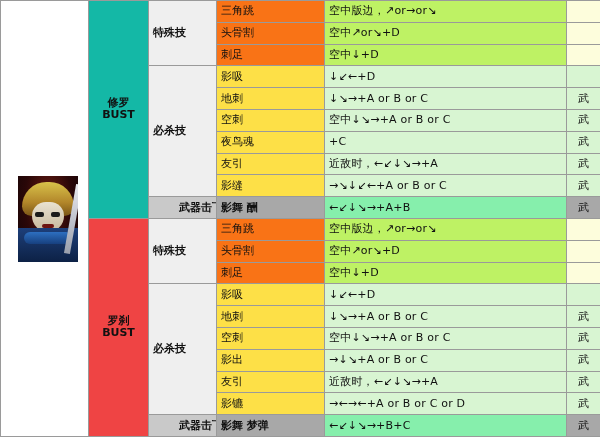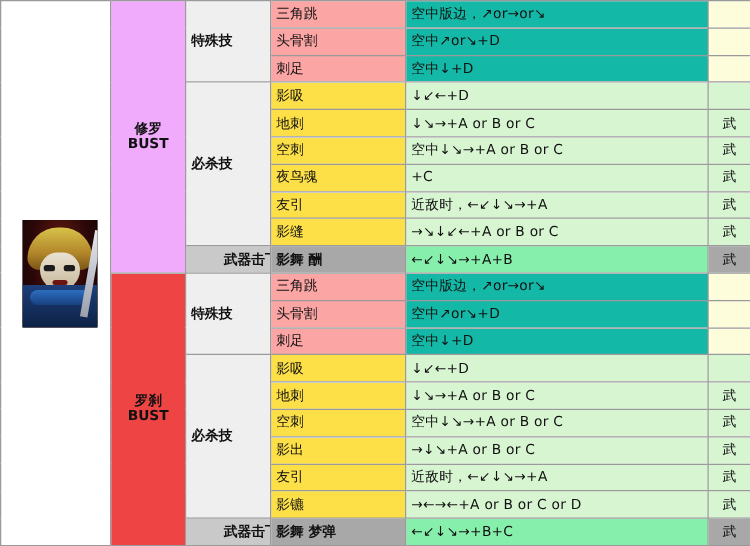--- a/index.html
+++ b/index.html
@@ -43,31 +43,31 @@
   .art .mouth{position:absolute;left:24px;top:48px;width:12px;height:4px;background:#6d1410;border-radius:2px;}
   .art .body{position:absolute;left:0;bottom:0;width:60px;height:34px;
      background:linear-gradient(180deg,#1d3f7a 0%,#0d2145 100%);}
   .art .scarf{position:absolute;left:6px;bottom:18px;width:48px;height:12px;
      background:linear-gradient(180deg,#2d6fc0 0%,#17407f 100%);border-radius:6px;}
   .art .blade{position:absolute;right:2px;top:8px;width:6px;height:70px;
      background:linear-gradient(180deg,#e8e8ee 0%,#9aa0ad 100%);transform:rotate(10deg);}
 
   
   td.char{color:#ffffff;text-align:center;font-weight:bold;font-size:13px;line-height:1.45;}
-  td.char.slash{background:#f0abfc;margin-left:24px;}
+  td.char.slash{background:#14b8a6;margin-left:24px;}
   td.char.bust{background:#ef4444;}
 
   td.cat{background:#efefef;text-align:left;font-weight:bold;font-size:12px;}
   td.cat.weapon{background:#c9c9c9;padding-left:30px;}
 
-  td.name{background:#fca5a5;}
+  td.name{background:#f97316;}
   td.name.green{background:#fde047;}
   td.name.gray{background:#a8a8a8;font-weight:bold;margin-top:32px;}
 
-  td.cmd{background:#14b8a6;letter-spacing:0.2px;}
+  td.cmd{background:#bef264;letter-spacing:0.2px;}
   td.cmd.green{background:#d8f5d2;}
   td.cmd.gray{background:#86efac;}
 
   td.flag{background:#fdfddc;text-align:center;font-size:11px;}
   td.flag.green{background:#d8f5d2;}
   td.flag.gray{background:#a8a8a8;}
   td.flag.empty{background:#fdfddc;}
 </style>
 </head>
 <body>

